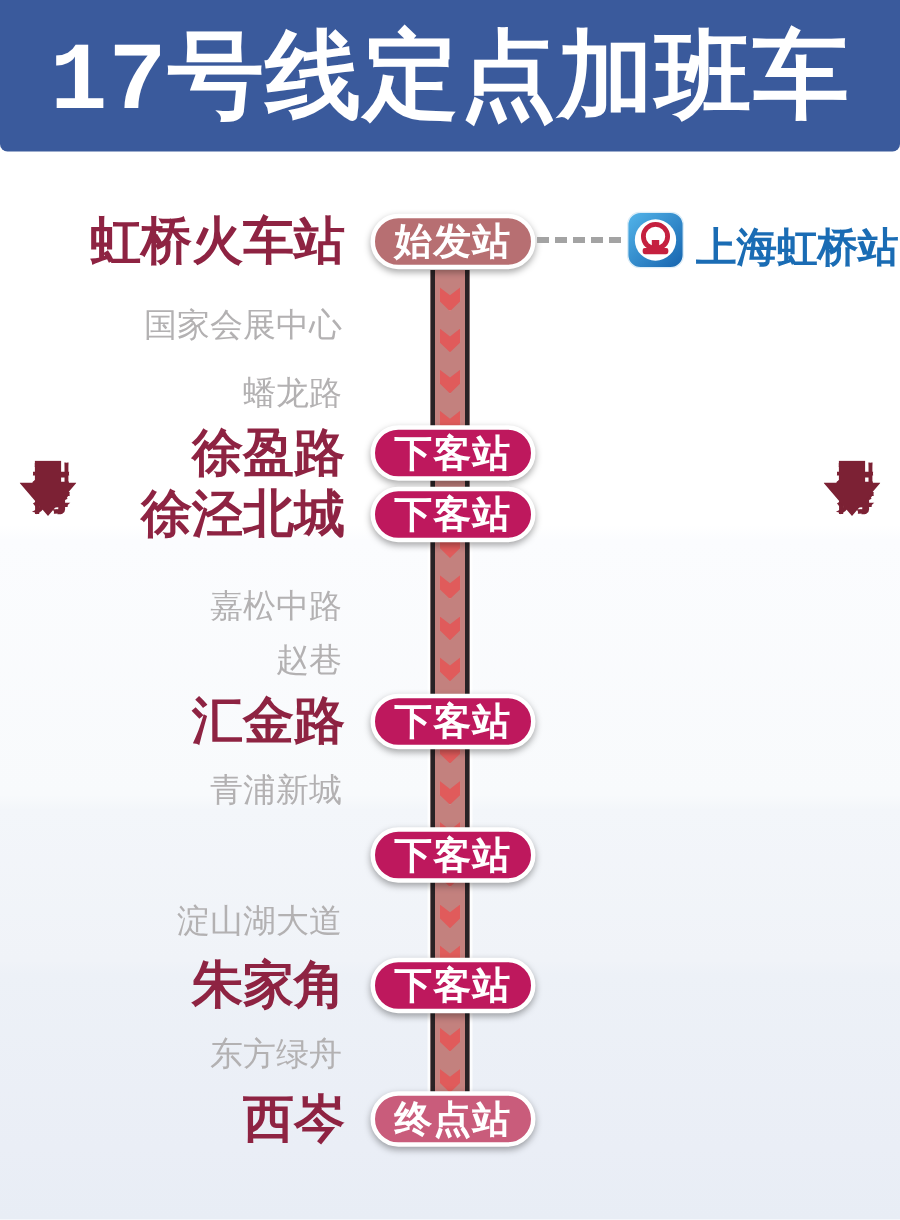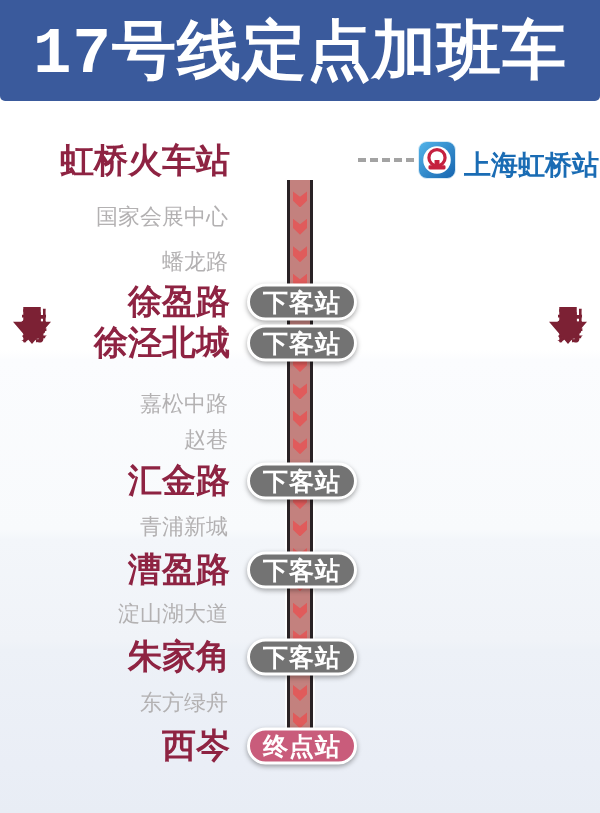--- a/index.html
+++ b/index.html
@@ -50,21 +50,21 @@
   .st-name.major{right:370px;font-size:34px;font-weight:800;color:#8e2342;}
   .st-name.minor{right:372px;font-size:22px;font-weight:400;color:#b3b1b2;}
   .badge{
     position:absolute;left:247px;top:50%;transform:translateY(-50%);
     min-width:76px;height:31px;padding:0 13px;border-radius:20px;
     border:3px solid #ffffff;box-shadow:0 2px 5px rgba(0,0,0,.35);
     color:#fff;font-size:25px;font-weight:700;letter-spacing:1px;
     display:flex;align-items:center;justify-content:center;white-space:nowrap;
   }
   .badge.origin{background:#b76f72;}
-  .badge.drop{background:#737373;}
+  .badge.drop{background:#be185d;}
   .badge.terminal{background:#c95c7b;}
 
   
   .dash{
     position:absolute;left:358px;top:158px;width:56px;height:0;
     border-top:4px dashed #a3a3a3;z-index:2;
   }
   .logo{position:absolute;left:418px;top:141px;width:38px;height:38px;z-index:2;}
   .rail-label{
     position:absolute;left:464px;top:147px;z-index:2;
@@ -116,20 +116,21 @@
       <div class="chev"></div>
       <div class="chev"></div>
       <div class="chev"></div>
       <div class="chev"></div>
       <div class="chev"></div>
     </div>
 
   <div id="rows">
       <div class="row" style="top: 139px;">
         <div class="st-name major">虹桥火车站</div>
+        <div class="badge origin">始发站</div>
       </div>
       <div class="row" style="top: 195px;">
         <div class="st-name minor">国家会展中心</div>
       </div>
       <div class="row" style="top: 240px;">
         <div class="st-name minor">蟠龙路</div>
       </div>
       <div class="row" style="top: 280px;">
         <div class="st-name major">徐盈路</div>
         <div class="badge drop">下客站</div>
@@ -145,21 +146,20 @@
         <div class="st-name minor">赵巷</div>
       </div>
       <div class="row" style="top: 459px;">
         <div class="st-name major">汇金路</div>
         <div class="badge drop">下客站</div>
       </div>
       <div class="row" style="top: 505px;">
         <div class="st-name minor">青浦新城</div>
       </div>
       <div class="row" style="top: 548px;">
-        <div class="st-name major">漕盈路</div>
         <div class="badge drop">下客站</div>
       </div>
       <div class="row" style="top: 592px;">
         <div class="st-name minor">淀山湖大道</div>
       </div>
       <div class="row" style="top: 635px;">
         <div class="st-name major">朱家角</div>
         <div class="badge drop">下客站</div>
       </div>
       <div class="row" style="top: 681px; text-align: right;">

